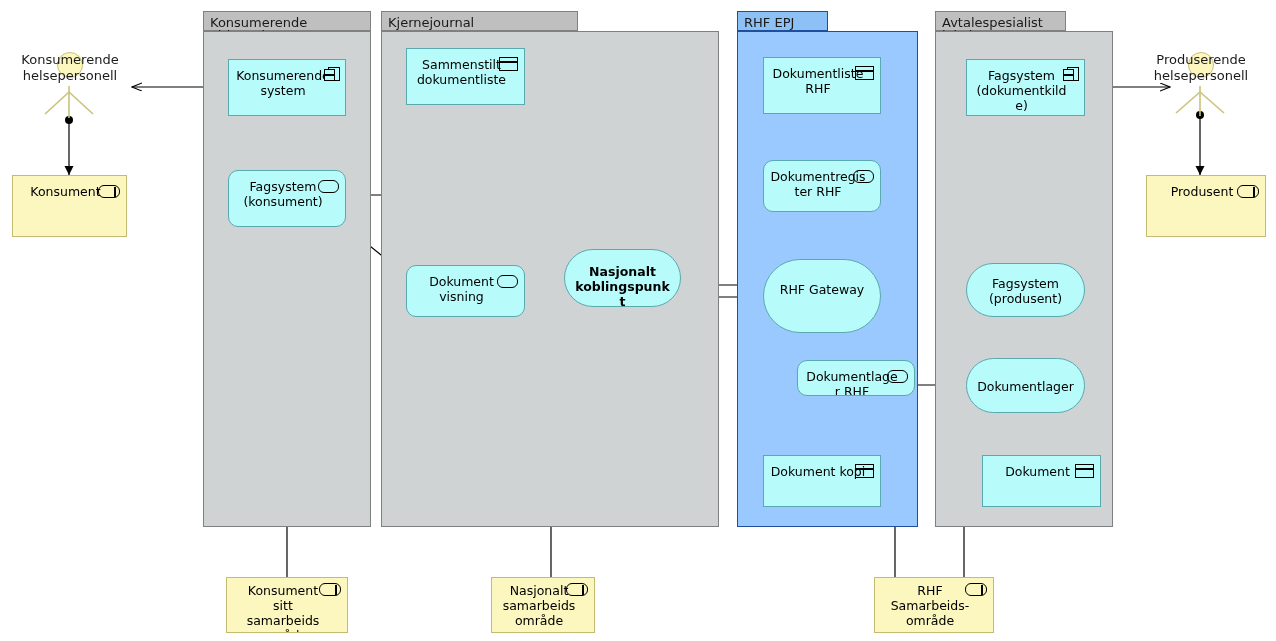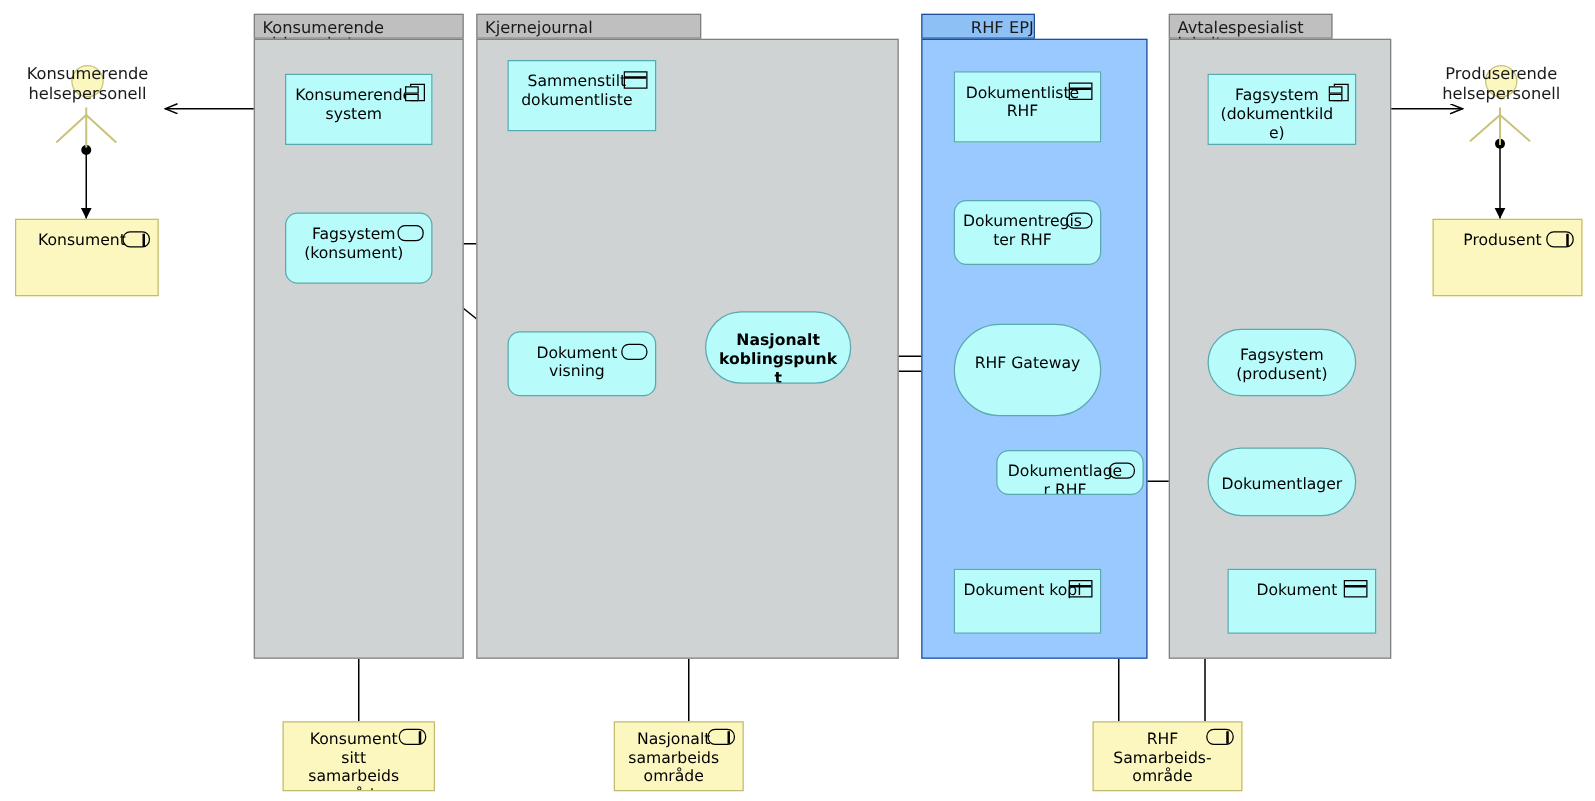--- a/index.html
+++ b/index.html
@@ -9,21 +9,21 @@
   #canvas{position:absolute;left:0;top:0;width:1276px;height:641px;}
 
   
   .group{position:absolute;box-sizing:border-box;}
   .group-tab{position:absolute;box-sizing:border-box;
              border:1px solid #808080;background:#bfbfbf;
              font-size:13px;color:#1a1a1a;line-height:1;
              padding:4px 0 0 6px;}
   .group-body{position:absolute;box-sizing:border-box;
               border:1px solid #808080;background:#cfd3d3;}
-  .group.blue .group-tab{background:#8dc1f5;border-color:#1f4e9c;text-align:right;}
+  .group.blue .group-tab{background:#8dc1f5;border-color:#1f4e9c;}
   .group.blue .group-body{background:#99c9fe;border-color:#1f4e9c;}
 
   
   .node{position:absolute;box-sizing:border-box;
         border:1px solid #5aa9ae;background:#b8fbfb;
         font-size:12.5px;color:#000;text-align:center;overflow:hidden;}
   .node .lbl{position:absolute;left:0;right:0;top:8px;
              padding:0 14px 0 6px;line-height:15px;
              white-space:normal;word-break:break-word;}
   .node.rounded{border-radius:10px;}
@@ -141,21 +141,21 @@
       <line x1="964" y1="527" x2="964" y2="577"></line>
     </g>
   </svg>
 
   <div class="group">
     <div class="group-tab" style="left:203px;top:11px;width:168px;height:20px;">Konsumerende virksomhet</div>
     <div class="group-body" style="left:203px;top:31px;width:168px;height:496px;"></div>
   </div>
 
   <div class="group">
-    <div class="group-tab" style="left:381px;top:11px;width:180px;height:20px;">Kjernejournal</div>
+    <div class="group-tab" style="left:381px;top:11px;width:197px;height:20px;">Kjernejournal</div>
     <div class="group-body" style="left:381px;top:31px;width:338px;height:496px;"></div>
   </div>
 
   <div class="group blue">
     <div class="group-tab" style="left:737px;top:11px;width:91px;height:20px;">RHF EPJ</div>
     <div class="group-body" style="left:737px;top:31px;width:181px;height:496px;"></div>
   </div>
 
   <div class="group">
     <div class="group-tab" style="left:935px;top:11px;width:131px;height:20px;">Avtalespesialist lokalt</div>

